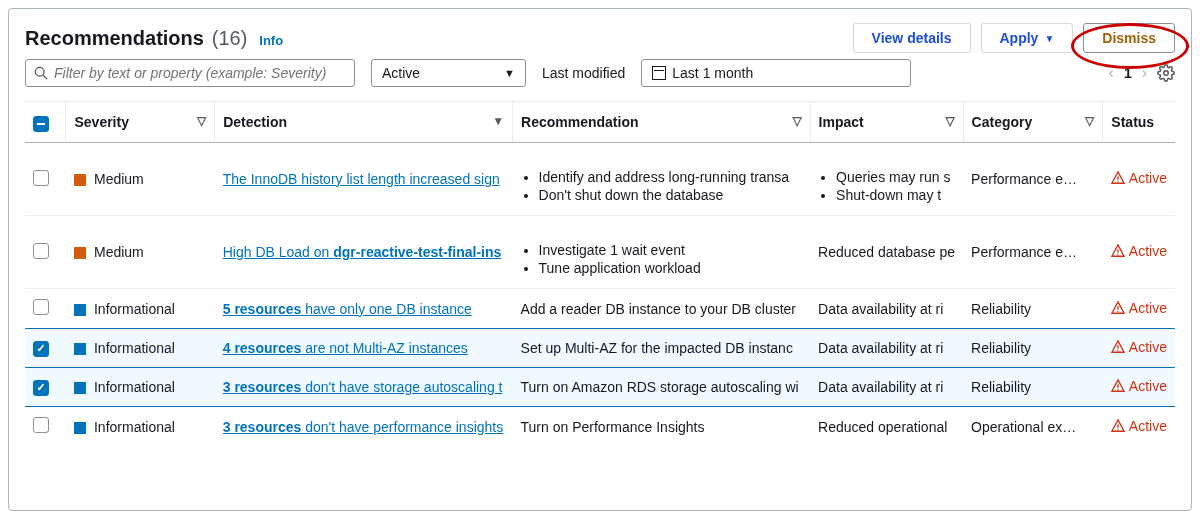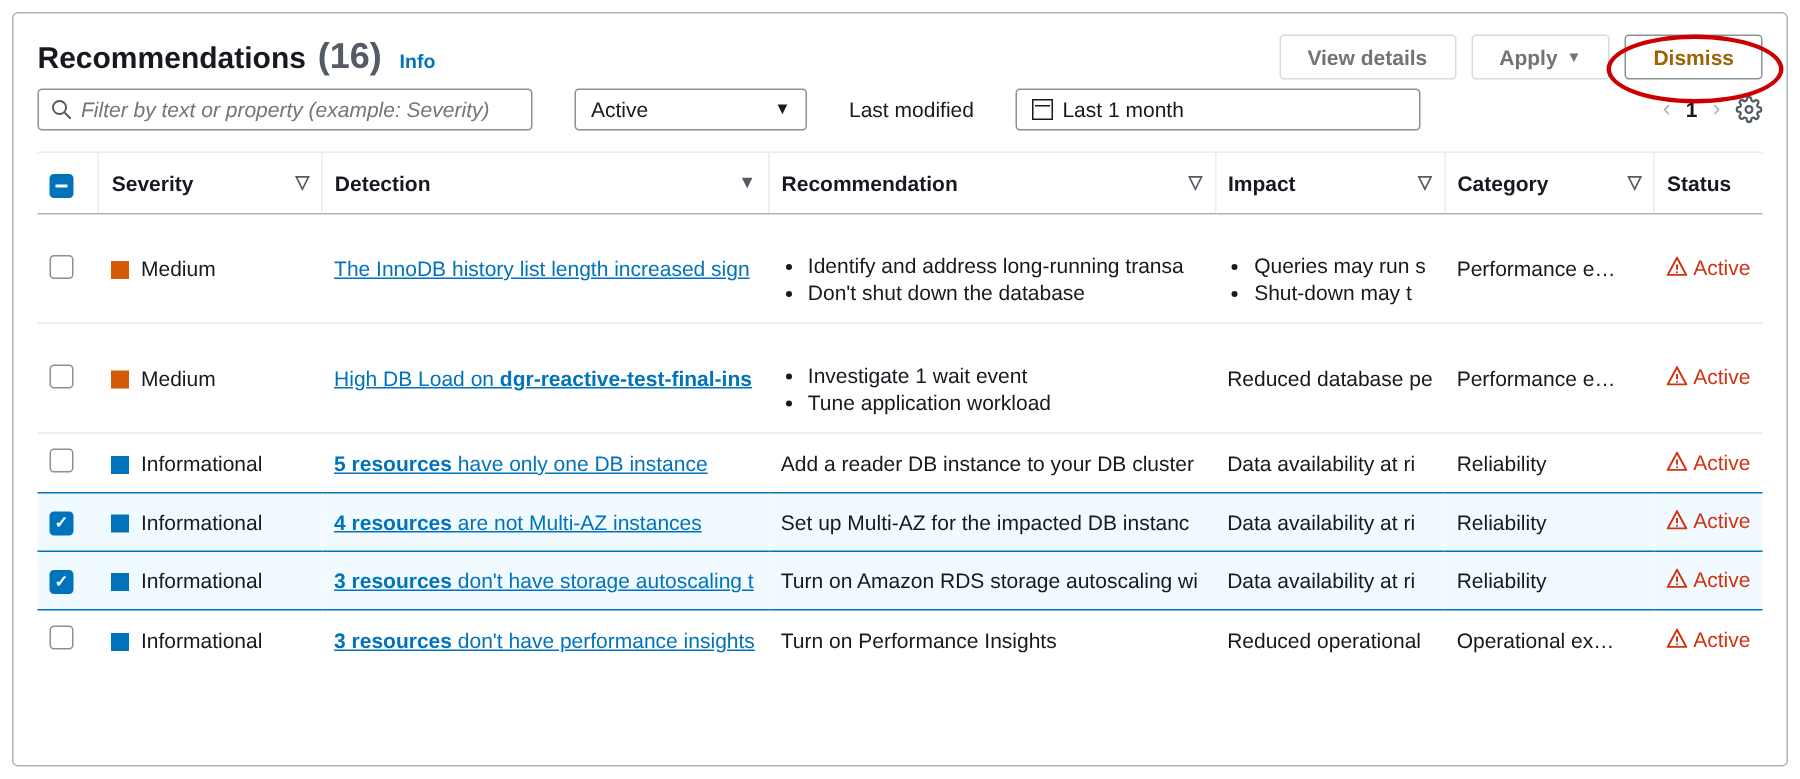--- a/index.html
+++ b/index.html
@@ -24,22 +24,22 @@
     justify-content: space-between;
     align-items: center;
     margin-bottom: 6px;
   }
   .title {
     font-size: 20px;
     font-weight: 700;
     display: inline-block;
   }
   .count {
-    font-size: 24px;
-    font-weight: 700;
+    font-size: 20px;
+    font-weight: 400;
     color: #545b64;
     margin-left: 4px;
   }
   .info-link {
     color: #0073bb;
     font-size: 13px;
     font-weight: 700;
     margin-left: 8px;
     cursor: pointer;
   }
@@ -50,38 +50,38 @@
     color: #a16207;
     padding: 6px 18px;
     font-size: 14px;
     border-radius: 3px;
     cursor: pointer;
     font-weight: 700;
     display: inline-flex;
     align-items: center;
     gap: 6px;
   }
-  .btn.disabled { color: #737373; border-color: #d5dbdb; }
+  .btn.disabled { color: #1d4ed8; border-color: #d5dbdb; }
   .btn .caret { font-size: 10px; }
   .annotation-circle {
     position: absolute;
     border: 3px solid #cc0000;
     border-radius: 50%/50%;
     pointer-events: none;
   }
   .description {
     font-size: 12px;
     color: #545b64;
     line-height: 1.45;
     margin-bottom: 14px;
   }
   .filter-row {
     display: flex;
     align-items: center;
-    gap: 28px;
+    gap: 16px;
     margin-bottom: 14px;
   }
   .search-box {
     display: flex;
     align-items: center;
     border: 1px solid #879196;
     border-radius: 3px;
     padding: 5px 8px;
     width: 330px;
   }

